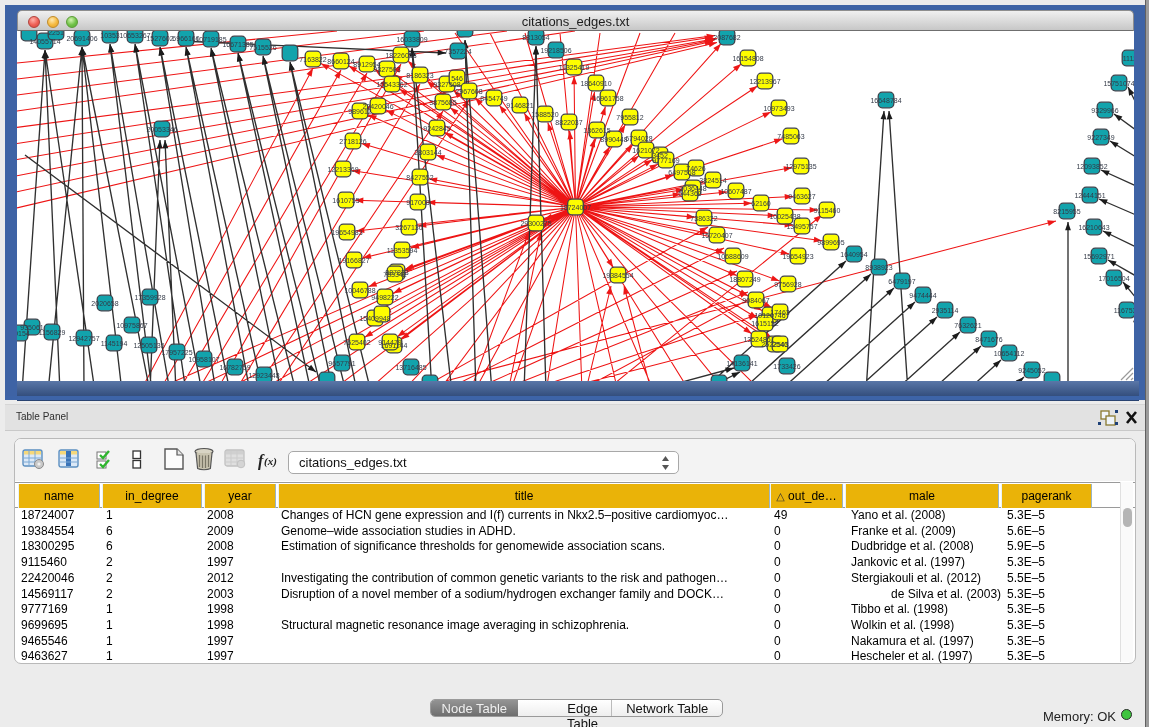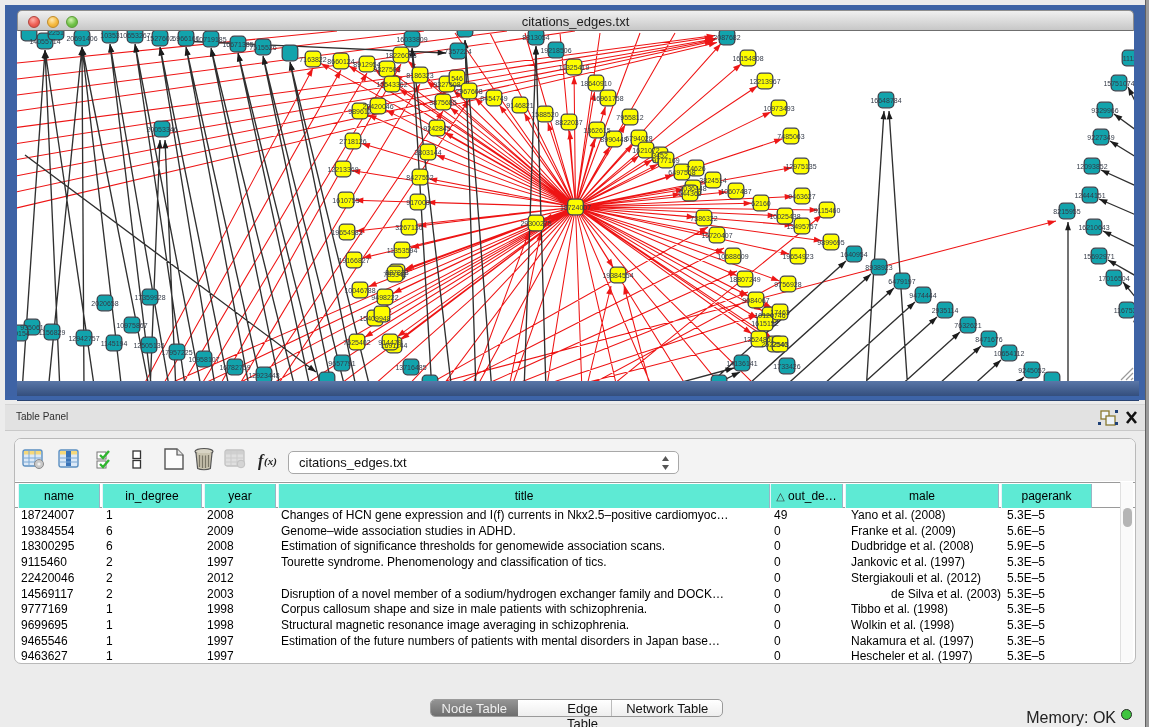--- a/index.html
+++ b/index.html
@@ -17,35 +17,35 @@
   border-top:1px solid #d6d6d6; border-bottom:1px solid #c9c9c9; }
 #tpbar span { position:absolute; left:11px; top:6px; font-size:10px; color:#2e2e2e; }
 #panelbg { position:absolute; left:0; top:432px; width:1146px; height:295px; background:#ececec; }
 #container { position:absolute; left:14px; top:438px; width:1122px; height:226px; background:#fff;
   border:1px solid #b9b9b9; border-radius:7px; overflow:hidden; }
 #toolbar { position:absolute; left:0; top:0; width:1122px; height:42px; background:#f3f3f3; }
 #dropdown { position:absolute; left:273px; top:12px; width:391px; height:23px; background:#fff;
   border:1px solid #a8a8a8; border-radius:5px; font-size:13px; color:#111; padding:3px 0 0 10px; }
 #header { position:absolute; left:0; top:43px; width:1122px; height:26px; background:#fff;
   border-top:1px solid #9a9a9a; border-bottom:1px solid #9a9a9a; }
-.hcell { position:absolute; top:1px; height:24px; background:#5eead4; text-align:center;
+.hcell { position:absolute; top:1px; height:24px; background:#eab308; text-align:center;
   font-size:12px; color:#000; padding-top:5px; border-left:1px solid #e8f2f8; border-right:1px solid #9ab4c4; }
 .tri { font-size:11px; color:#333; }
 .cell { position:absolute; font-size:12px; color:#000; white-space:nowrap; }
 #rowsarea { position:absolute; left:0; top:0; width:1122px; height:226px; }
 #scrolltrack { position:absolute; left:1105px; top:43px; width:13px; height:180px; background:#fafafa;
   border-left:1px solid #e0e0e0; }
 #scrollthumb { position:absolute; left:1108px; top:69px; width:9px; height:19px; background:#b5b5b5; border-radius:5px; }
 #tabs { position:absolute; left:430px; top:675px; width:293px; height:18px; border:1px solid #9a9a9a;
   border-radius:5px; background:linear-gradient(#fff,#eee); display:flex;margin-top:24px; }
 #tabs div { font-size:13px; text-align:center; padding-top:0.5px; }
 #seg1 { width:87px; background:linear-gradient(#949494,#6e6e6e); color:#efefef; border-radius:4px 0 0 4px; }
 #seg2 { width:95px; color:#111; border-right:1px solid #bbb;padding-left:36px; }
 #seg3 { width:110px; color:#111; }
-#memory { position:absolute; right:33px; top:709px; font-size:16px; color:#222; }
+#memory { position:absolute; right:33px; top:709px; font-size:13px; color:#222; }
 #memdot { position:absolute; left:1121px; top:709px; width:11px; height:11px; border-radius:50%;
   background:#3ec43e; border:1px solid #2a2a2a; }
 #rightstrip { position:absolute; left:1145px; top:0; width:4px; height:727px; background:#9b9b9b;
   border-left:1px solid #606060; }
 </style></head><body>
 <div id="desktop">
     <div id="deskbot"></div>
     <div id="deskline"></div>
   </div>
 <div id="titlebar">
@@ -593,55 +593,53 @@
       <div class="cell" style="left:6px;top:100.4px">18300295</div>
       <div class="cell" style="left:91px;top:100.4px">6</div>
       <div class="cell" style="left:192px;top:100.4px">2008</div>
       <div class="cell" style="left:266px;top:100.4px">Estimation of significance thresholds for genomewide association scans.</div>
       <div class="cell" style="left:759px;top:100.4px">0</div>
       <div class="cell" style="left:836px;top:100.4px">Dudbridge et al. (2008)</div>
       <div class="cell" style="left:992px;top:100.4px">5.9E–5</div>
       <div class="cell" style="left:6px;top:116.1px">9115460</div>
       <div class="cell" style="left:91px;top:116.1px">2</div>
       <div class="cell" style="left:192px;top:116.1px">1997</div>
-      <div class="cell" style="left:266px;top:116.1px">Tourette syndrome. Phenomenology and classification of tics.</div>
       <div class="cell" style="left:759px;top:116.1px">0</div>
       <div class="cell" style="left:836px;top:116.1px">Jankovic et al. (1997)</div>
       <div class="cell" style="left:992px;top:116.1px">5.3E–5</div>
       <div class="cell" style="left:6px;top:131.8px">22420046</div>
       <div class="cell" style="left:91px;top:131.8px">2</div>
       <div class="cell" style="left:192px;top:131.8px">2012</div>
+      <div class="cell" style="left:266px;top:131.8px">Investigating the contribution of common genetic variants to the risk and pathogen…</div>
       <div class="cell" style="left:759px;top:131.8px">0</div>
       <div class="cell" style="left:836px;top:131.8px">Stergiakouli et al. (2012)</div>
       <div class="cell" style="left:992px;top:131.8px">5.5E–5</div>
       <div class="cell" style="left:6px;top:147.5px">14569117</div>
       <div class="cell" style="left:91px;top:147.5px">2</div>
       <div class="cell" style="left:192px;top:147.5px">2003</div>
       <div class="cell" style="left:266px;top:147.5px">Disruption of a novel member of a sodium/hydrogen exchanger family and DOCK…</div>
       <div class="cell" style="left:759px;top:147.5px">0</div>
       <div class="cell" style="left:876px;top:147.5px">de Silva et al. (2003)</div>
       <div class="cell" style="left:992px;top:147.5px">5.3E–5</div>
       <div class="cell" style="left:6px;top:163.2px">9777169</div>
       <div class="cell" style="left:91px;top:163.2px">1</div>
       <div class="cell" style="left:192px;top:163.2px">1998</div>
-      <div class="cell" style="left:266px;top:163.2px">Corpus callosum shape and size in male patients with schizophrenia.</div>
       <div class="cell" style="left:759px;top:163.2px">0</div>
       <div class="cell" style="left:836px;top:163.2px">Tibbo et al. (1998)</div>
       <div class="cell" style="left:992px;top:163.2px">5.3E–5</div>
       <div class="cell" style="left:6px;top:178.9px">9699695</div>
       <div class="cell" style="left:91px;top:178.9px">1</div>
       <div class="cell" style="left:192px;top:178.9px">1998</div>
       <div class="cell" style="left:266px;top:178.9px">Structural magnetic resonance image averaging in schizophrenia.</div>
       <div class="cell" style="left:759px;top:178.9px">0</div>
       <div class="cell" style="left:836px;top:178.9px">Wolkin et al. (1998)</div>
       <div class="cell" style="left:992px;top:178.9px">5.3E–5</div>
       <div class="cell" style="left:6px;top:194.6px">9465546</div>
       <div class="cell" style="left:91px;top:194.6px">1</div>
       <div class="cell" style="left:192px;top:194.6px">1997</div>
-      <div class="cell" style="left:266px;top:194.6px">Estimation of the future numbers of patients with mental disorders in Japan base…</div>
       <div class="cell" style="left:759px;top:194.6px">0</div>
       <div class="cell" style="left:836px;top:194.6px">Nakamura et al. (1997)</div>
       <div class="cell" style="left:992px;top:194.6px">5.3E–5</div>
       <div class="cell" style="left:6px;top:210.3px">9463627</div>
       <div class="cell" style="left:91px;top:210.3px">1</div>
       <div class="cell" style="left:192px;top:210.3px">1997</div>
       <div class="cell" style="left:759px;top:210.3px">0</div>
       <div class="cell" style="left:836px;top:210.3px">Hescheler et al. (1997)</div>
       <div class="cell" style="left:992px;top:210.3px">5.3E–5</div>
     </div>

